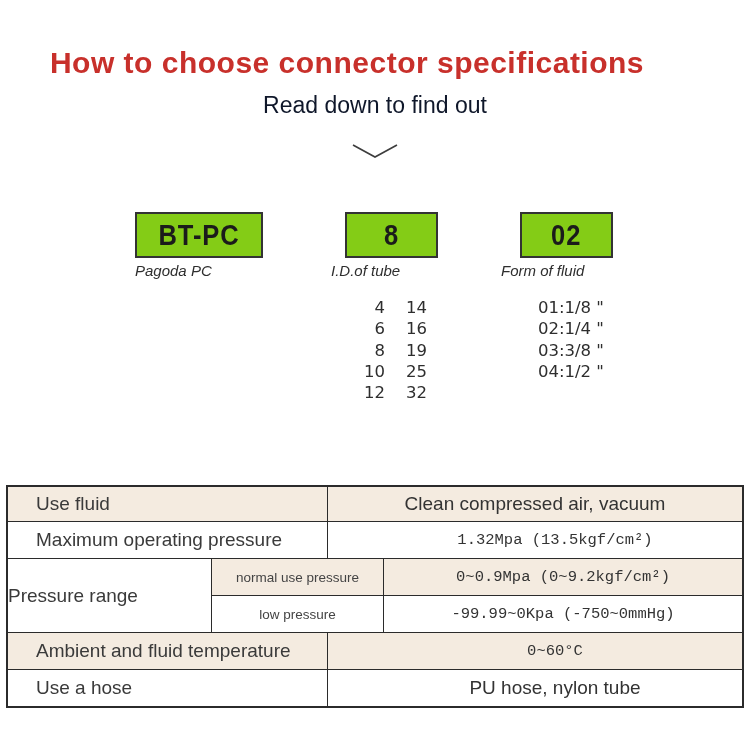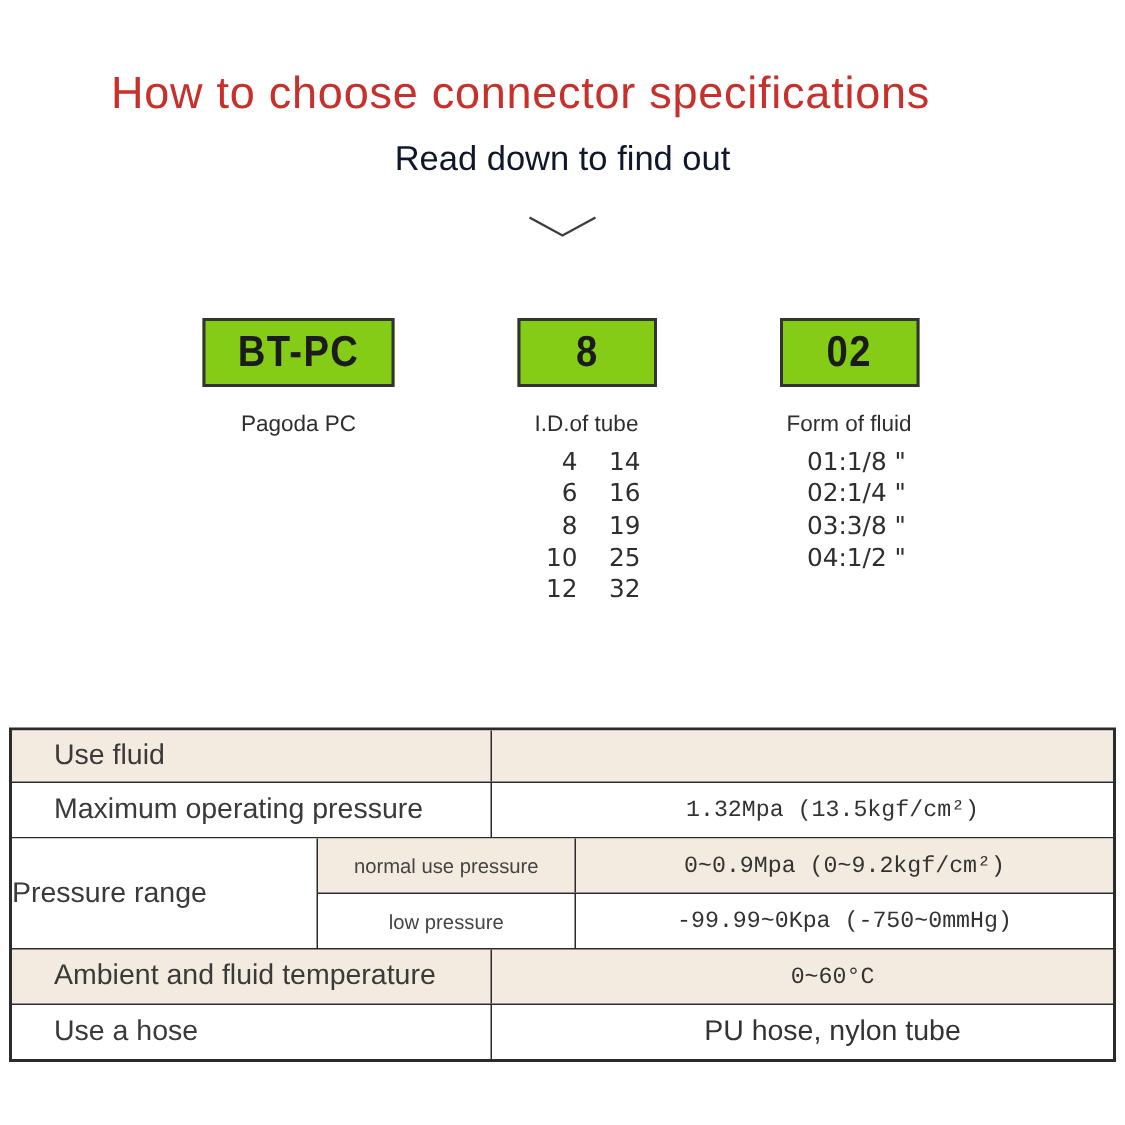--- a/index.html
+++ b/index.html
@@ -1,33 +1,33 @@
 <!DOCTYPE html>
 <html><head>
 <meta charset="utf-8">
 <style>
   html,body{margin:0;padding:0;background:#fff;}
   .page{position:relative;width:750px;height:750px;background:#ffffff;overflow:hidden;
         font-family:"Liberation Sans",sans-serif;color:#222;}
 
   .title{position:absolute;top:46px;left:0;width:694px;text-align:center;
-         font-size:30px;font-weight:400;color:#c8302b;letter-spacing:0.5px;}
+         font-size:30px;font-weight:700;color:#c8302b;letter-spacing:0.5px;}
   .subtitle{position:absolute;top:92px;left:0;width:750px;text-align:center;
             font-size:23px;font-weight:400;color:#0f172a;}
   .chevron{position:absolute;left:352px;top:142px;}
 
   .code-box{position:absolute;top:212px;height:42px;border:2px solid #333;background:#84cc16;
             display:flex;align-items:center;justify-content:center;}
   .code-box .code{font-size:29px;font-weight:700;color:#1b1b1b;display:inline-block;
                   transform:scaleX(0.88);letter-spacing:1px;white-space:nowrap;}
   .box-pagoda{left:135px;width:124px;}
   .box-id{left:345px;width:89px;}
   .box-thread{left:520px;width:89px;}
 
-  .box-label{position:absolute;top:274px;text-align:center;font-size:15px;color:#2e2e2e;}
+  .box-label{position:absolute;top:262px;font-size:15px;color:#2e2e2e;font-style:italic;}
   .lbl-pagoda{left:135px;width:128px;}
   .lbl-id{left:331px;width:120px;}
   .lbl-thread{left:501px;width:130px;}
 
   .tube-list{position:absolute;left:350px;top:297px;font-family:"DejaVu Sans",sans-serif;
              font-size:16.5px;color:#2e2e2e;}
   .tube-row{display:flex;height:21.3px;align-items:center;}
   .tube-row .c1{width:35px;text-align:right;}
   .tube-row .c2{width:32px;text-align:right;margin-left:10px;}
 
@@ -110,20 +110,21 @@
     <div>01:1/8 "</div>
     <div>02:1/4 "</div>
     <div>03:3/8 "</div>
     <div>04:1/2 "</div>
   </div>
 
   <div class="spec-table">
 
     <div class="t-row row-h beige">
       <div class="cell-label" style="background:transparent">Use fluid</div>
+      <div class="cell-value">Clean compressed air, vacuum</div>
     </div>
 
     <div class="t-row row-h2">
       <div class="cell-label">Maximum operating pressure</div>
       <div class="cell-value num">1.32Mpa (13.5kgf/cm²)</div>
     </div>
 
     <div class="pr-block">
       <div class="pr-label">Pressure range</div>
       <div class="pr-rows">

